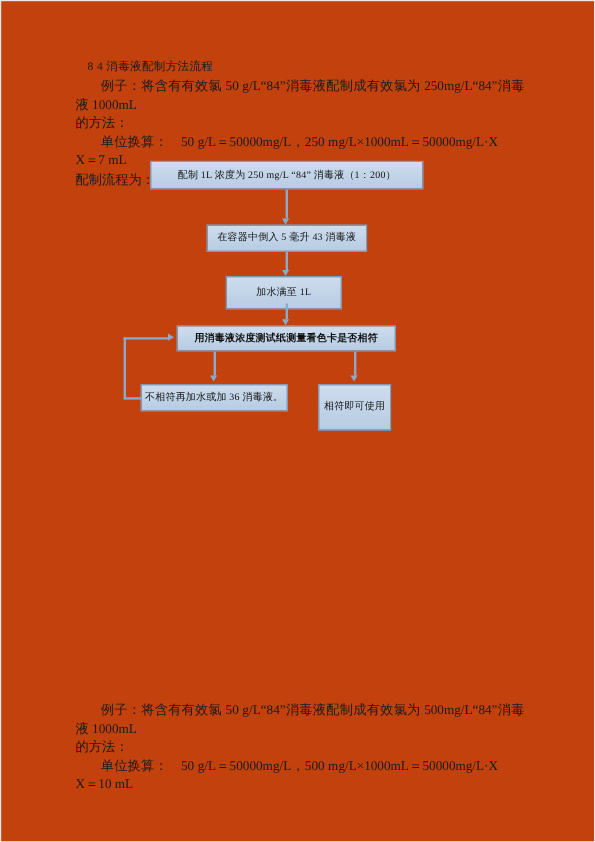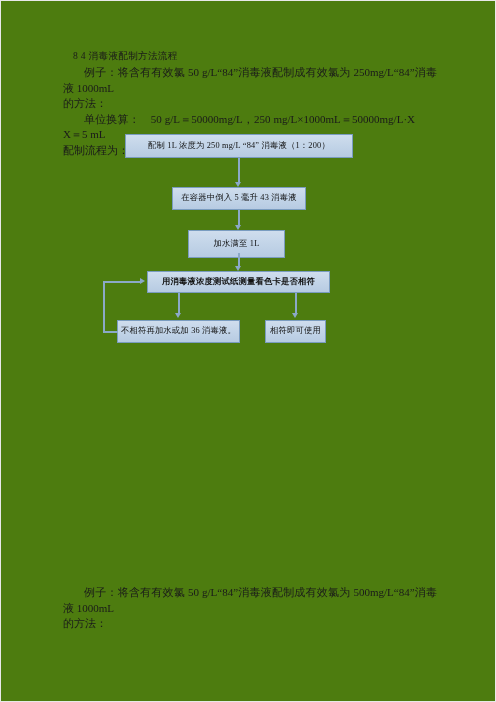--- a/index.html
+++ b/index.html
@@ -7,21 +7,21 @@
     padding: 0;
     background: #ffffff;
   }
   body {
     font-family: "Liberation Serif", "DejaVu Serif", serif;
   }
   .page {
     position: relative;
     width: 496px;
     height: 702px;
-    background: #4d7c0f;
+    background: #c2410c;
     overflow: hidden;
     box-sizing: border-box;
   }
   .page-border {
     position: absolute;
     left: 0; top: 0;
     width: 496px; height: 702px;
     border: 1px solid #e8e8e8;
     box-sizing: border-box;
     pointer-events: none;
@@ -79,21 +79,21 @@
     letter-spacing: 0.2px;
     white-space: nowrap;
     pointer-events: auto;
   }
   
   #n1 { left: 125px; top: 134px; width: 228px; height: 24px; }
   #n2 { left: 172px; top: 187px; width: 134px; height: 23px; }
   #n3 { left: 188px; top: 230px; width: 97px;  height: 28px; }
   #n4 { left: 147px; top: 271px; width: 183px; height: 22px; font-weight: bold; }
   #n5 { left: 117px; top: 320px; width: 123px; height: 23px; }
-  #n6 { left: 265px; top: 320px; width: 61px;  height: 23px; text-align: right; }
+  #n6 { left: 265px; top: 320px; width: 61px;  height: 39px; text-align: right; }
 
   .conn {
     position: absolute;
     background: #8ba9c8;
     pointer-events: none;
   }
   .arrow-down {
     position: absolute;
     width: 0; height: 0;
     border-left: 3.5px solid transparent;
@@ -115,21 +115,21 @@
 
 <div class="page">
   <div class="page-border"></div>
 
   <div class="text-block top">
     <div class="heading">8 4 消毒液配制方法流程</div>
 
     <p class="para">例子：将含有有效氯 50 g/L“84”消毒液配制成有效氯为 250mg/L“84”消毒液 1000mL</p>
     <p class="para noindent">的方法：</p>
 
-    <p class="para"><span>单位换算：</span><span class="sp"></span><span>50 g/L＝50000mg/L，250 mg/L×1000mL＝50000mg/L·X</span><span class="sp-wide"></span><span>X＝5 mL</span></p>
+    <p class="para"><span>单位换算：</span><span class="sp"></span><span>50 g/L＝50000mg/L，250 mg/L×1000mL＝50000mg/L·X</span><span class="sp-wide"></span><span>X＝7 mL</span></p>
 
     <p class="para noindent">配制流程为：</p>
   </div>
 
   <div class="flow">
 
     <div class="node" id="n1">配制 1L 浓度为 250 mg/L  “84” 消毒液（1：200）</div>
 
     <div class="conn" style="left:238px; top:158px; width:1.5px; height:24px;"></div>
     <div class="arrow-down" style="left:235px; top:182px;"></div>
@@ -159,14 +159,15 @@
     <div class="conn" style="left:103px; top:331px; width:15px; height:1.5px;"></div>
     <div class="conn" style="left:103px; top:281px; width:1.5px; height:51px;"></div>
     <div class="conn" style="left:103px; top:281px; width:37px; height:1.5px;"></div>
     <div class="arrow-right" style="left:140px; top:278px;"></div>
   </div>
 
   <div class="text-block bottom">
     <p class="para">例子：将含有有效氯 50 g/L“84”消毒液配制成有效氯为 500mg/L“84”消毒液 1000mL</p>
     <p class="para noindent">的方法：</p>
 
+    <p class="para"><span>单位换算：</span><span class="sp"></span><span>50 g/L＝50000mg/L，500 mg/L×1000mL＝50000mg/L·X</span><span class="sp-wide"></span><span>X＝10 mL</span></p>
   </div>
 </div>
 
 </body></html>

